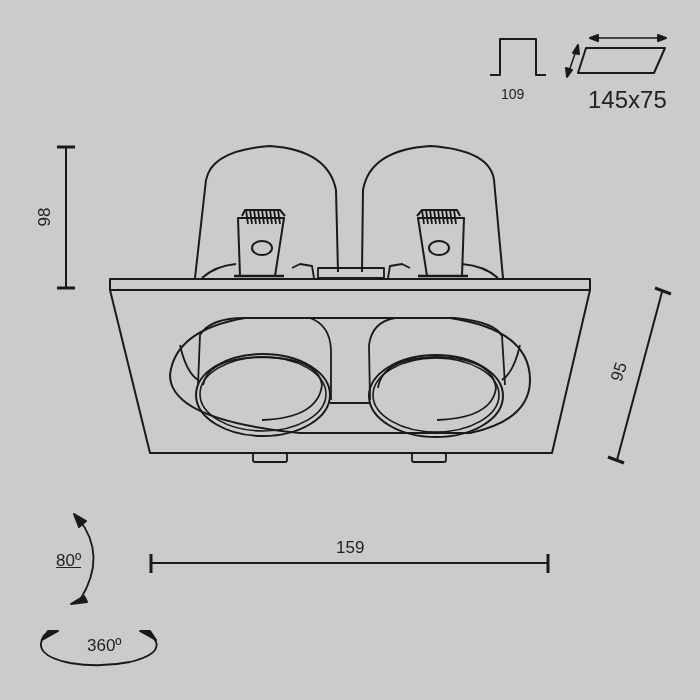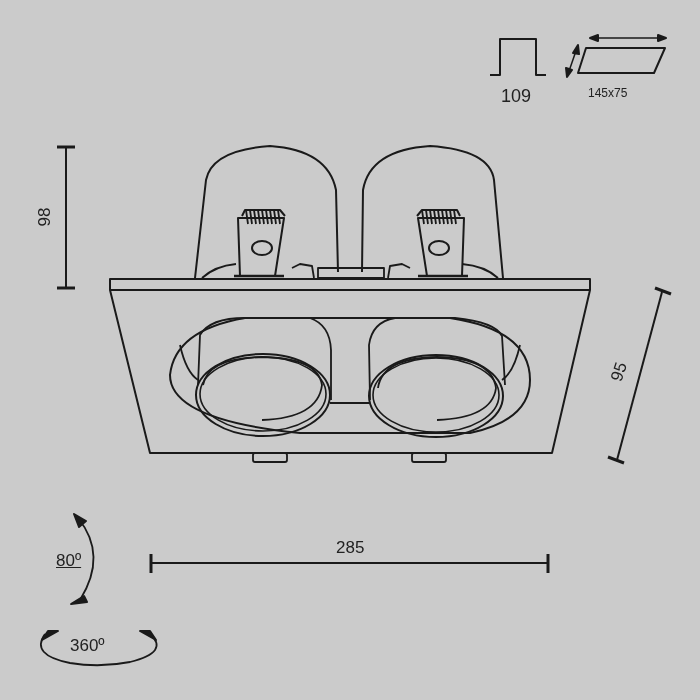--- a/index.html
+++ b/index.html
@@ -106,19 +106,19 @@
     <polygon points="71,604 84,596 87,602" fill="#1a1a1a"></polygon>
   </g>
 
   <g>
     <path d="M45,634 Q30,655 70,663 Q100,668 130,662 Q170,652 150,634" stroke-width="1.8"></path>
     <polygon points="42,640 58,631 48,631" fill="#1a1a1a"></polygon>
     <polygon points="156,640 140,631 150,631" fill="#1a1a1a"></polygon>
   </g>
 </svg>
 
-<div class="lbl" style="left:501px; top:86px; font-size:18px;">109</div>
-<div class="lbl" style="left:588px; top:86px; font-size:12px;">145x75</div>
+<div class="lbl" style="left:501px; top:86px; font-size:14px;">109</div>
+<div class="lbl" style="left:588px; top:86px; font-size:24px;">145x75</div>
 <div class="lbl" style="left:36px; top:207px; transform:rotate(-90deg); transform-origin:center;">98</div>
 <div class="lbl" style="left:610px; top:362px; transform:rotate(-72deg); transform-origin:center;">95</div>
-<div class="lbl" style="left:336px; top:538px;">285</div>
+<div class="lbl" style="left:336px; top:538px;">159</div>
 <div class="lbl" style="left:56px; top:551px;text-decoration:underline;">80º</div>
-<div class="lbl" style="left:70px; top:636px;">360º</div>
+<div class="lbl" style="left:87px; top:636px;">360º</div>
 
 </body></html>

